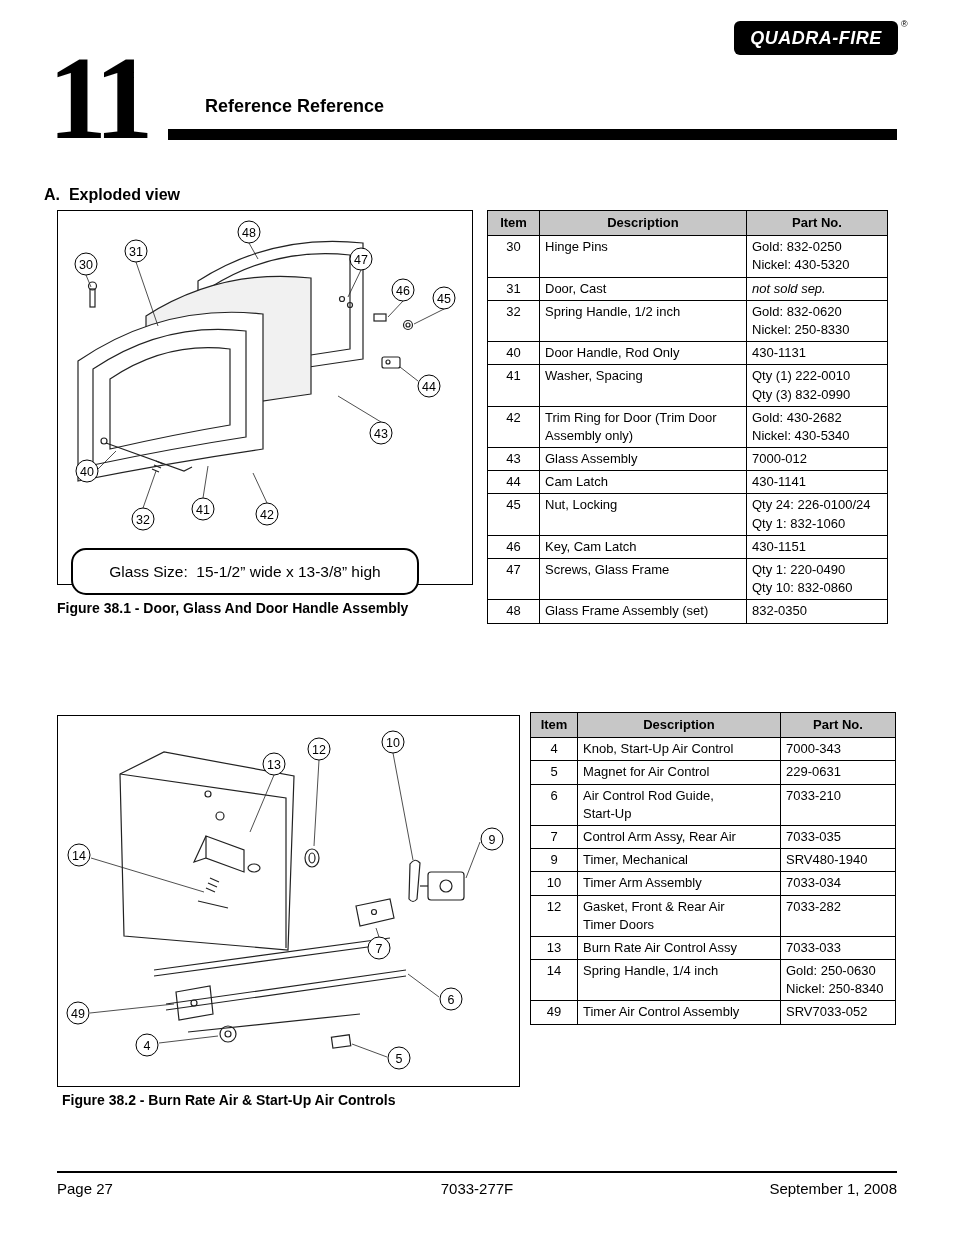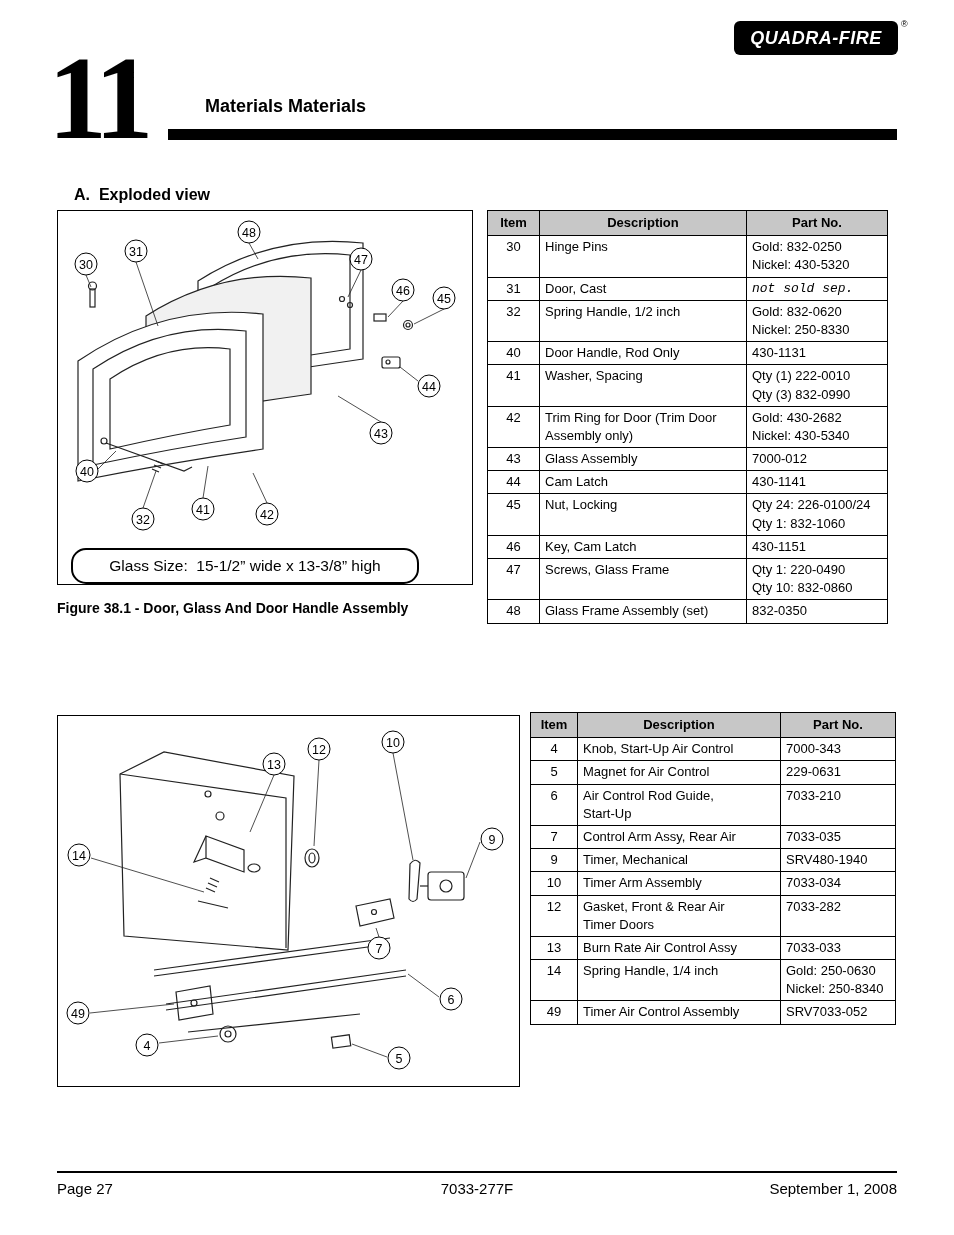--- a/index.html
+++ b/index.html
@@ -12,68 +12,68 @@
   .logo-box { left:734px; top:21px; width:164px; height:34px; background:#000;
               border-radius:6px; display:flex; align-items:center; justify-content:center; }
   .logo-text { color:#fff; font-weight:bold; font-style:italic; font-size:18px; letter-spacing:.5px; }
   .reg-mark { left:901px; top:19px; font-size:9px; }
 
   .chapter-number { left:48px; top:40px; font-family:"Liberation Serif", serif;
                     font-weight:bold; font-size:118px; line-height:1; letter-spacing:-6px; }
   .chapter-title { left:205px; top:96px; font-size:18px; font-weight:bold; }
   .title-bar { left:168px; top:129px; width:729px; height:11px; background:#000; }
 
-  .section-heading { left:74px; top:186px; font-size:16px; font-weight:bold; white-space:pre; }
+  .section-heading { left:44px; top:186px; font-size:16px; font-weight:bold; white-space:pre; }
 
   .figure-box { border:1px solid #000; background:#fff; }
   #figure1 { left:57px; top:210px; width:416px; height:375px; }
   #figure2 { left:57px; top:715px; width:463px; height:372px; }
   .figure-box svg { position:absolute; left:0; top:0; }
 
   .callout { position:absolute; width:23px; height:23px; transform:translate(-50%,-50%);
              border:1.4px solid #000; border-radius:50%; background:#fff; z-index:2;
              display:flex; align-items:center; justify-content:center; font-size:12.5px; }
-  .glass-note { position:absolute; left:13px; top:337px; width:348px; height:36px;
+  .glass-note { position:absolute; left:13px; top:337px; width:348px; height:47px;
                 border:2px solid #000; border-radius:15px; background:#fff;
                 display:flex; align-items:center; justify-content:center;
                 font-size:15.5px; white-space:pre; z-index:3; }
 
   .figure-caption { font-size:14px; font-weight:bold; white-space:pre; }
   #fig1-caption { left:57px; top:600px; }
   #fig2-caption { left:62px; top:1092px; }
 
   .parts-table { position:absolute; border-collapse:collapse; font-size:13px; table-layout:fixed; }
   #table1 { left:487px; top:210px; width:400px; }
   #table2 { left:530px; top:712px; width:365px; }
   .parts-table th, .parts-table td { border:1px solid #000; padding:2px 5px;
                                      vertical-align:top; line-height:1.4; }
   .parts-table th { background:#c7c7c7; font-weight:bold; text-align:center; padding:3px 4px; }
   #table1 .col-item { width:52px; } #table1 .col-desc { width:207px; } #table1 .col-part { width:141px; }
   #table2 .col-item { width:47px; } #table2 .col-desc { width:203px; } #table2 .col-part { width:115px; }
   .c-item { text-align:center; }
   .c-desc, .c-part { white-space:pre-line; }
-  .em { font-style:italic;font-family:Liberation Mono, monospace; }
+  .em { font-style:italic; }
 
   .footer-line { left:57px; top:1171px; width:840px; height:2px; background:#000; }
   .footer-text { top:1180px; font-size:15px; }
   #footer-page { left:57px; }
   #footer-doc { left:0; width:954px; text-align:center; }
   #footer-date { right:57px; }
 </style>
 </head>
 <body>
 
 <div class="page">
 
   <div class="abs logo-box">
     <span class="logo-text">QUADRA-FIRE</span>
   </div>
   <div class="abs reg-mark">®</div>
   <div class="abs chapter-number">11</div>
-  <div class="abs chapter-title">Materials Materials</div>
+  <div class="abs chapter-title">Reference Reference</div>
   <div class="abs title-bar"></div>
 
   <div class="abs section-heading">A.  Exploded view</div>
 
   <div id="figure1" class="abs figure-box">
     <svg width="414" height="373" viewBox="0 0 414 373">
       <g stroke="#222" fill="none" stroke-width="1.2">
         <g>
           <path d="M140,70 Q215,22 305,32 L305,148 Q220,160 140,175 Z"></path>
           <path d="M153,76 Q216,36 292,44 L292,138 Q222,148 153,162 Z"></path>
@@ -266,20 +266,21 @@
     <div class="callout" style="left:261px;top:33px">12</div>
     <div class="callout" style="left:335px;top:26px">10</div>
     <div class="callout" style="left:434px;top:123px">9</div>
     <div class="callout" style="left:21px;top:139px">14</div>
     <div class="callout" style="left:321px;top:232px">7</div>
     <div class="callout" style="left:393px;top:283px">6</div>
     <div class="callout" style="left:20px;top:297px">49</div>
     <div class="callout" style="left:89px;top:329px">4</div>
     <div class="callout" style="left:341px;top:342px">5</div>
   </div>
+  <div id="fig2-caption" class="abs figure-caption">Figure 38.2 - Burn Rate Air &amp; Start-Up Air Controls</div>
 
   <table id="table2" class="parts-table">
     <thead>
       <tr>
         <th class="col-item">Item</th>
         <th class="col-desc">Description</th>
         <th class="col-part">Part No.</th>
       </tr>
     </thead>
     <tbody>

